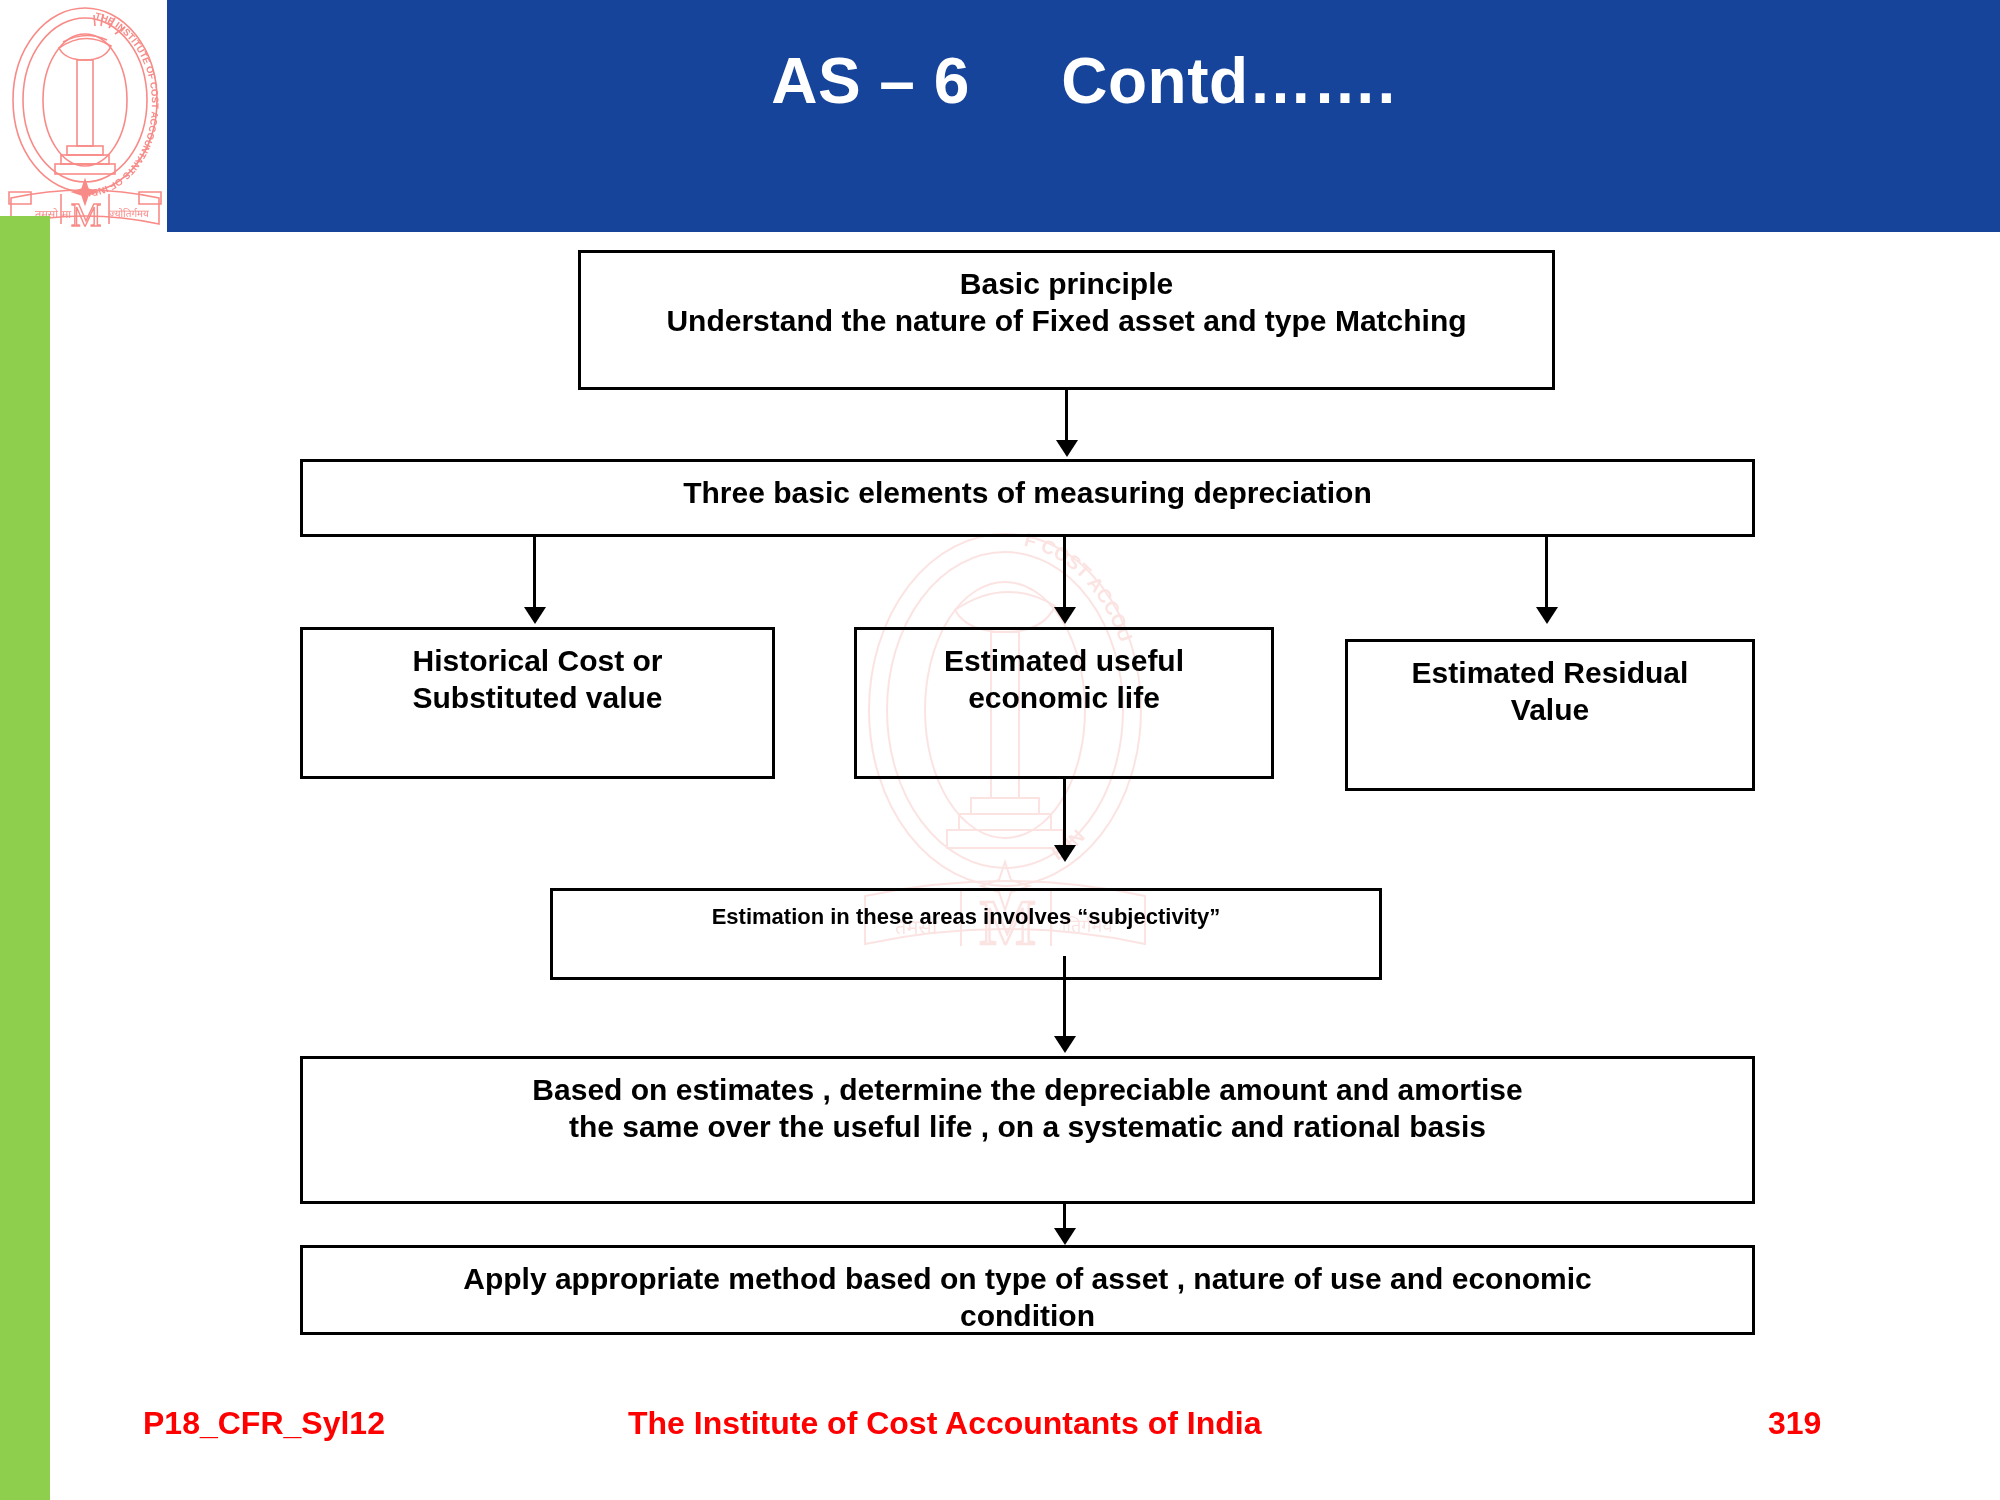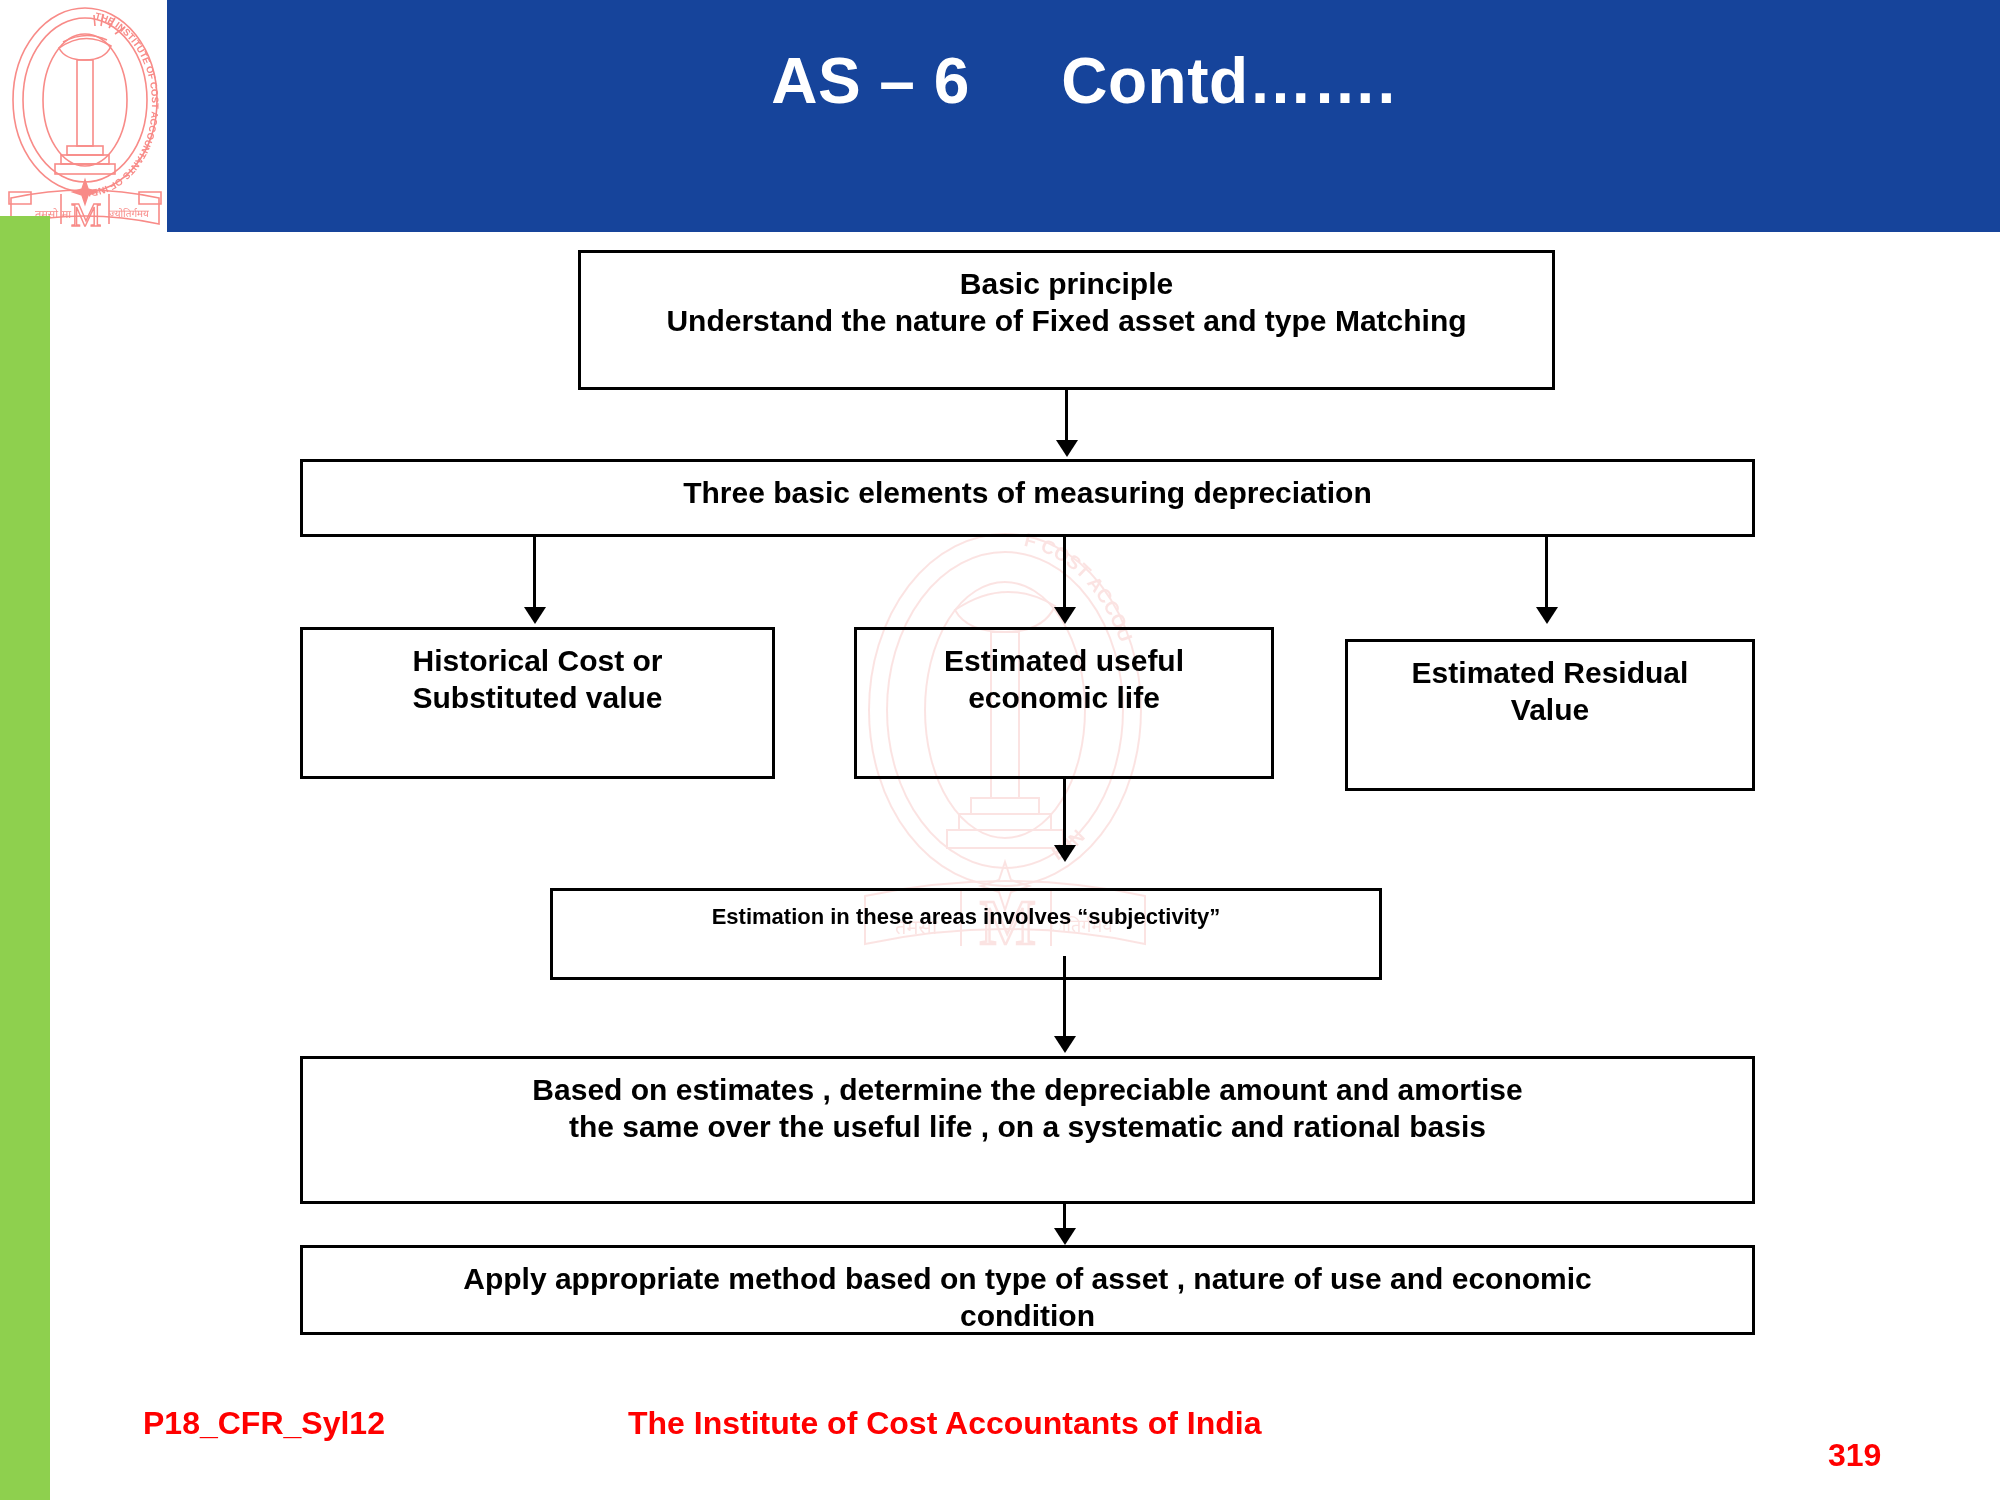--- a/index.html
+++ b/index.html
@@ -124,21 +124,21 @@
     left: 0;
     top: 1405px;
     width: 2000px;
     height: 60px;
     color: #ff0000;
     font-size: 32px;
     font-weight: bold;
   }
   .footer-left   { position: absolute; left: 143px; top: 0; }
   .footer-center { position: absolute; left: 628px; top: 0; }
-  .footer-right  { position: absolute; left: 1828px; top: 0; margin-top: 32px; }
+  .footer-right  { position: absolute; left: 1768px; top: 0; }
 </style>
 </head>
 <body>
 
 <div class="header-band"></div>
 <div class="header-title">AS – 6     Contd…….</div>
 
 <div class="logo-wrap">
   <svg width="160" height="228" viewBox="0 0 160 228" xmlns="http://www.w3.org/2000/svg">
     <g fill="none" stroke="#f88b88" stroke-width="1.6">

